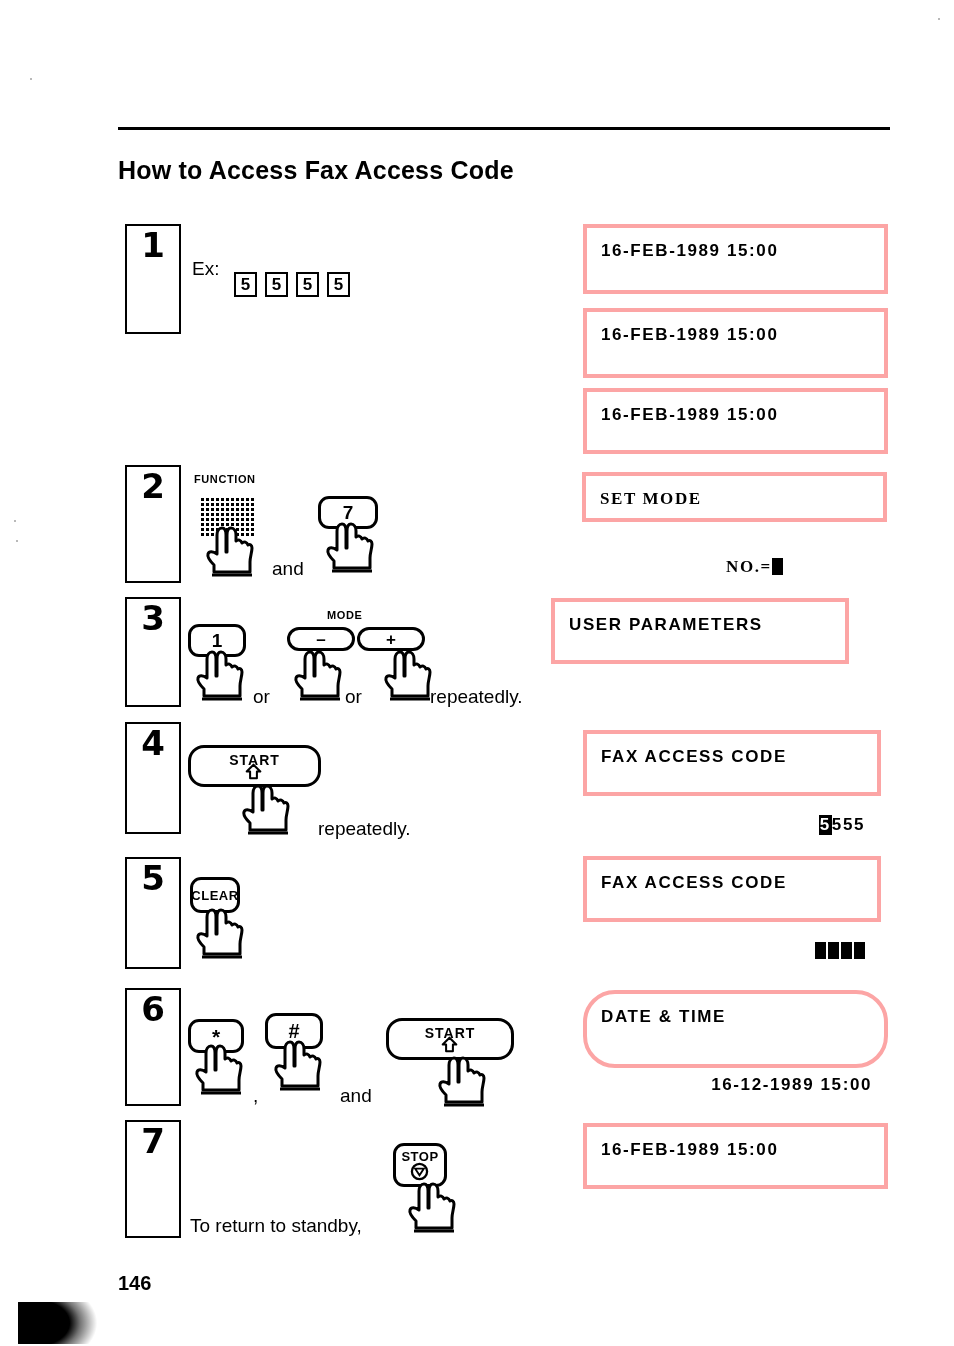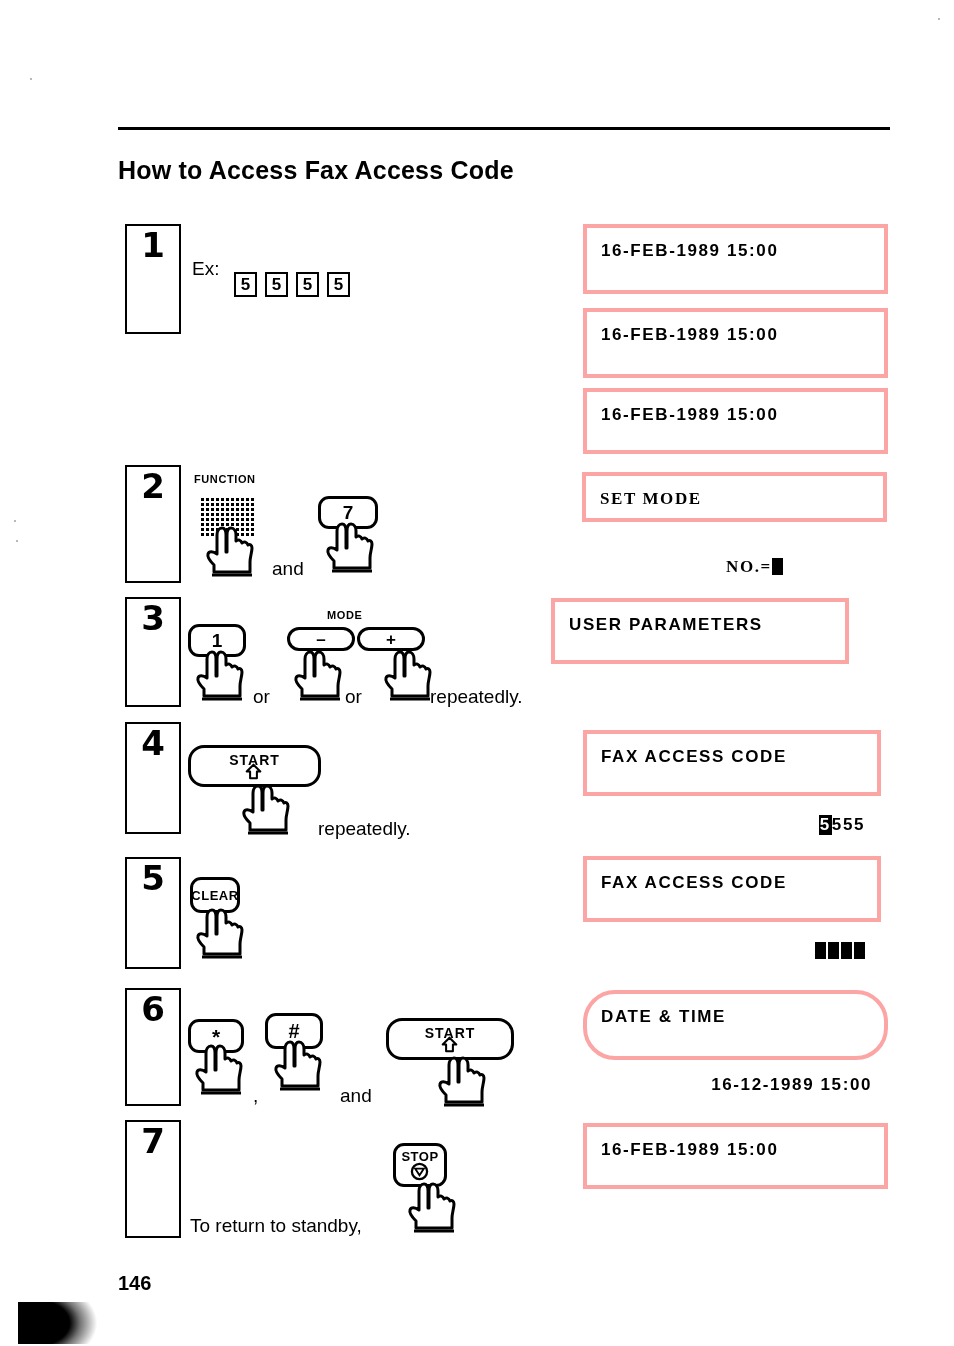--- a/index.html
+++ b/index.html
@@ -396,21 +396,21 @@
     </div>
   </div>
 
   <div class="lcd" style="left:583px; top:856px; width:298px; height:66px;">
     <div class="line l1">FAX  ACCESS  CODE</div>
     <div class="line l2 right">
       <span class="cursor-group"><span class="cursor-block"></span><span class="cursor-block"></span><span class="cursor-block"></span><span class="cursor-block"></span></span>
     </div>
   </div>
 
-  <div class="lcd" style="left:583px; top:990px; width:305px; height:70px;border-radius:32px;">
+  <div class="lcd" style="left:583px; top:990px; width:305px; height:78px;border-radius:32px;">
     <div class="line l1">DATE  &amp;  TIME</div>
     <div class="line l2 right">16-12-1989  15:00</div>
   </div>
 
   <div class="lcd" style="left:583px; top:1123px; width:305px; height:66px;">
     <div class="line l1">16-FEB-1989  15:00</div>
   </div>
 
   <div class="page-number">146</div>
   <div class="scan-smudge"></div>

